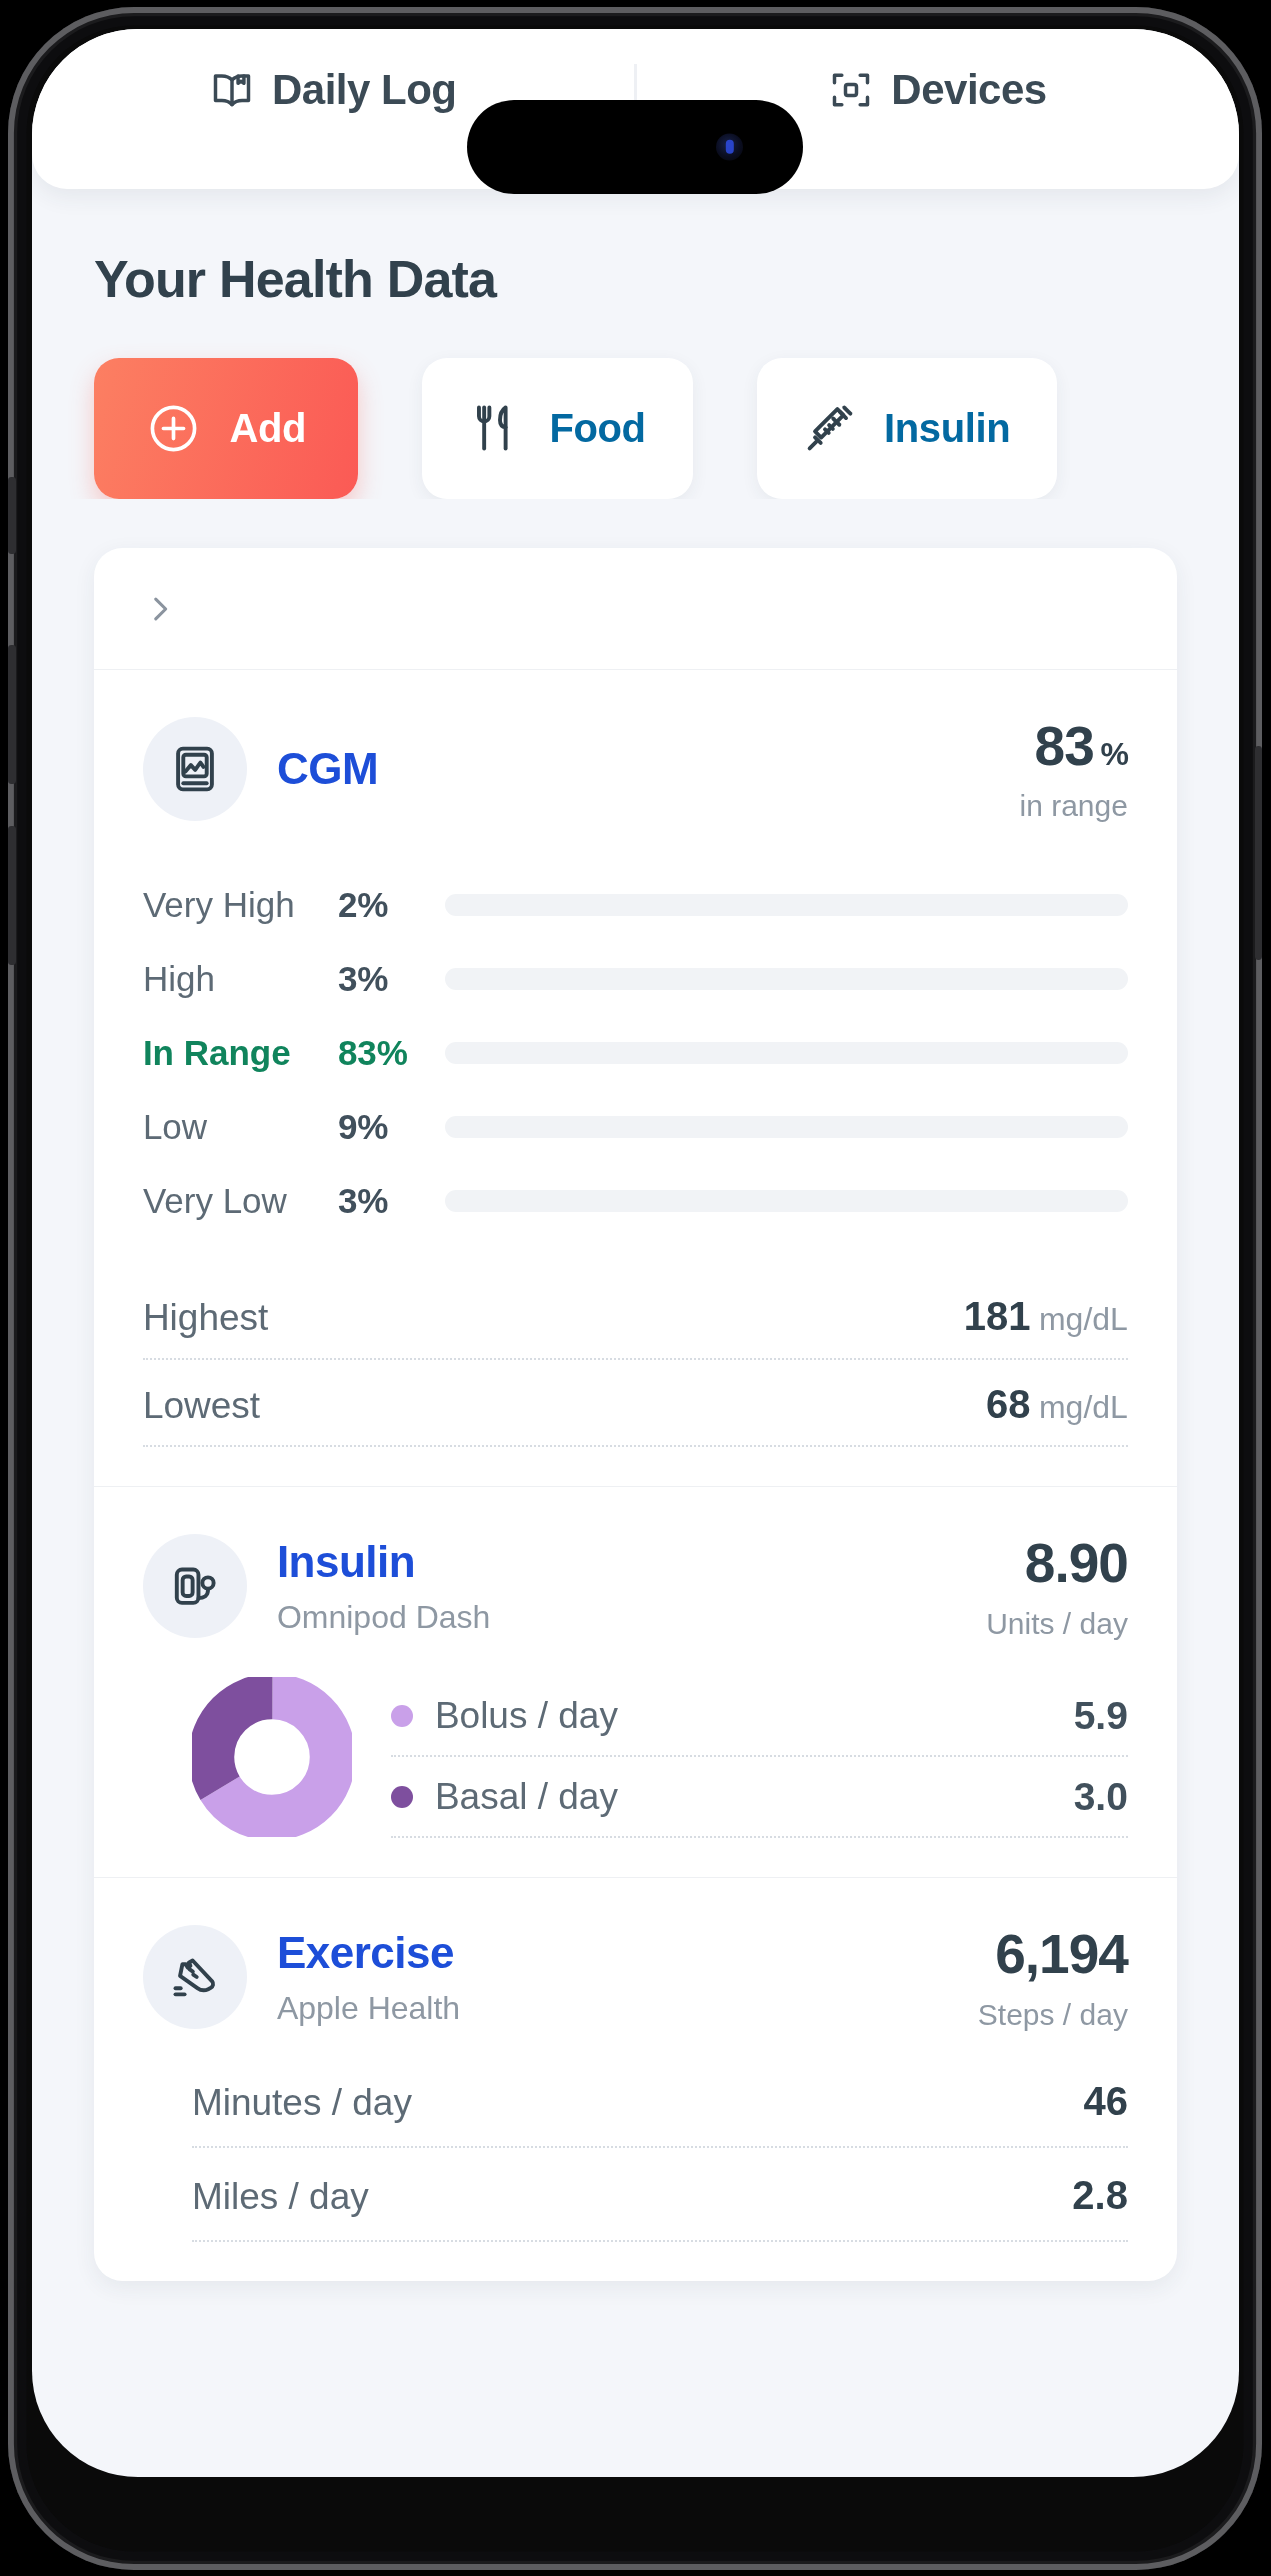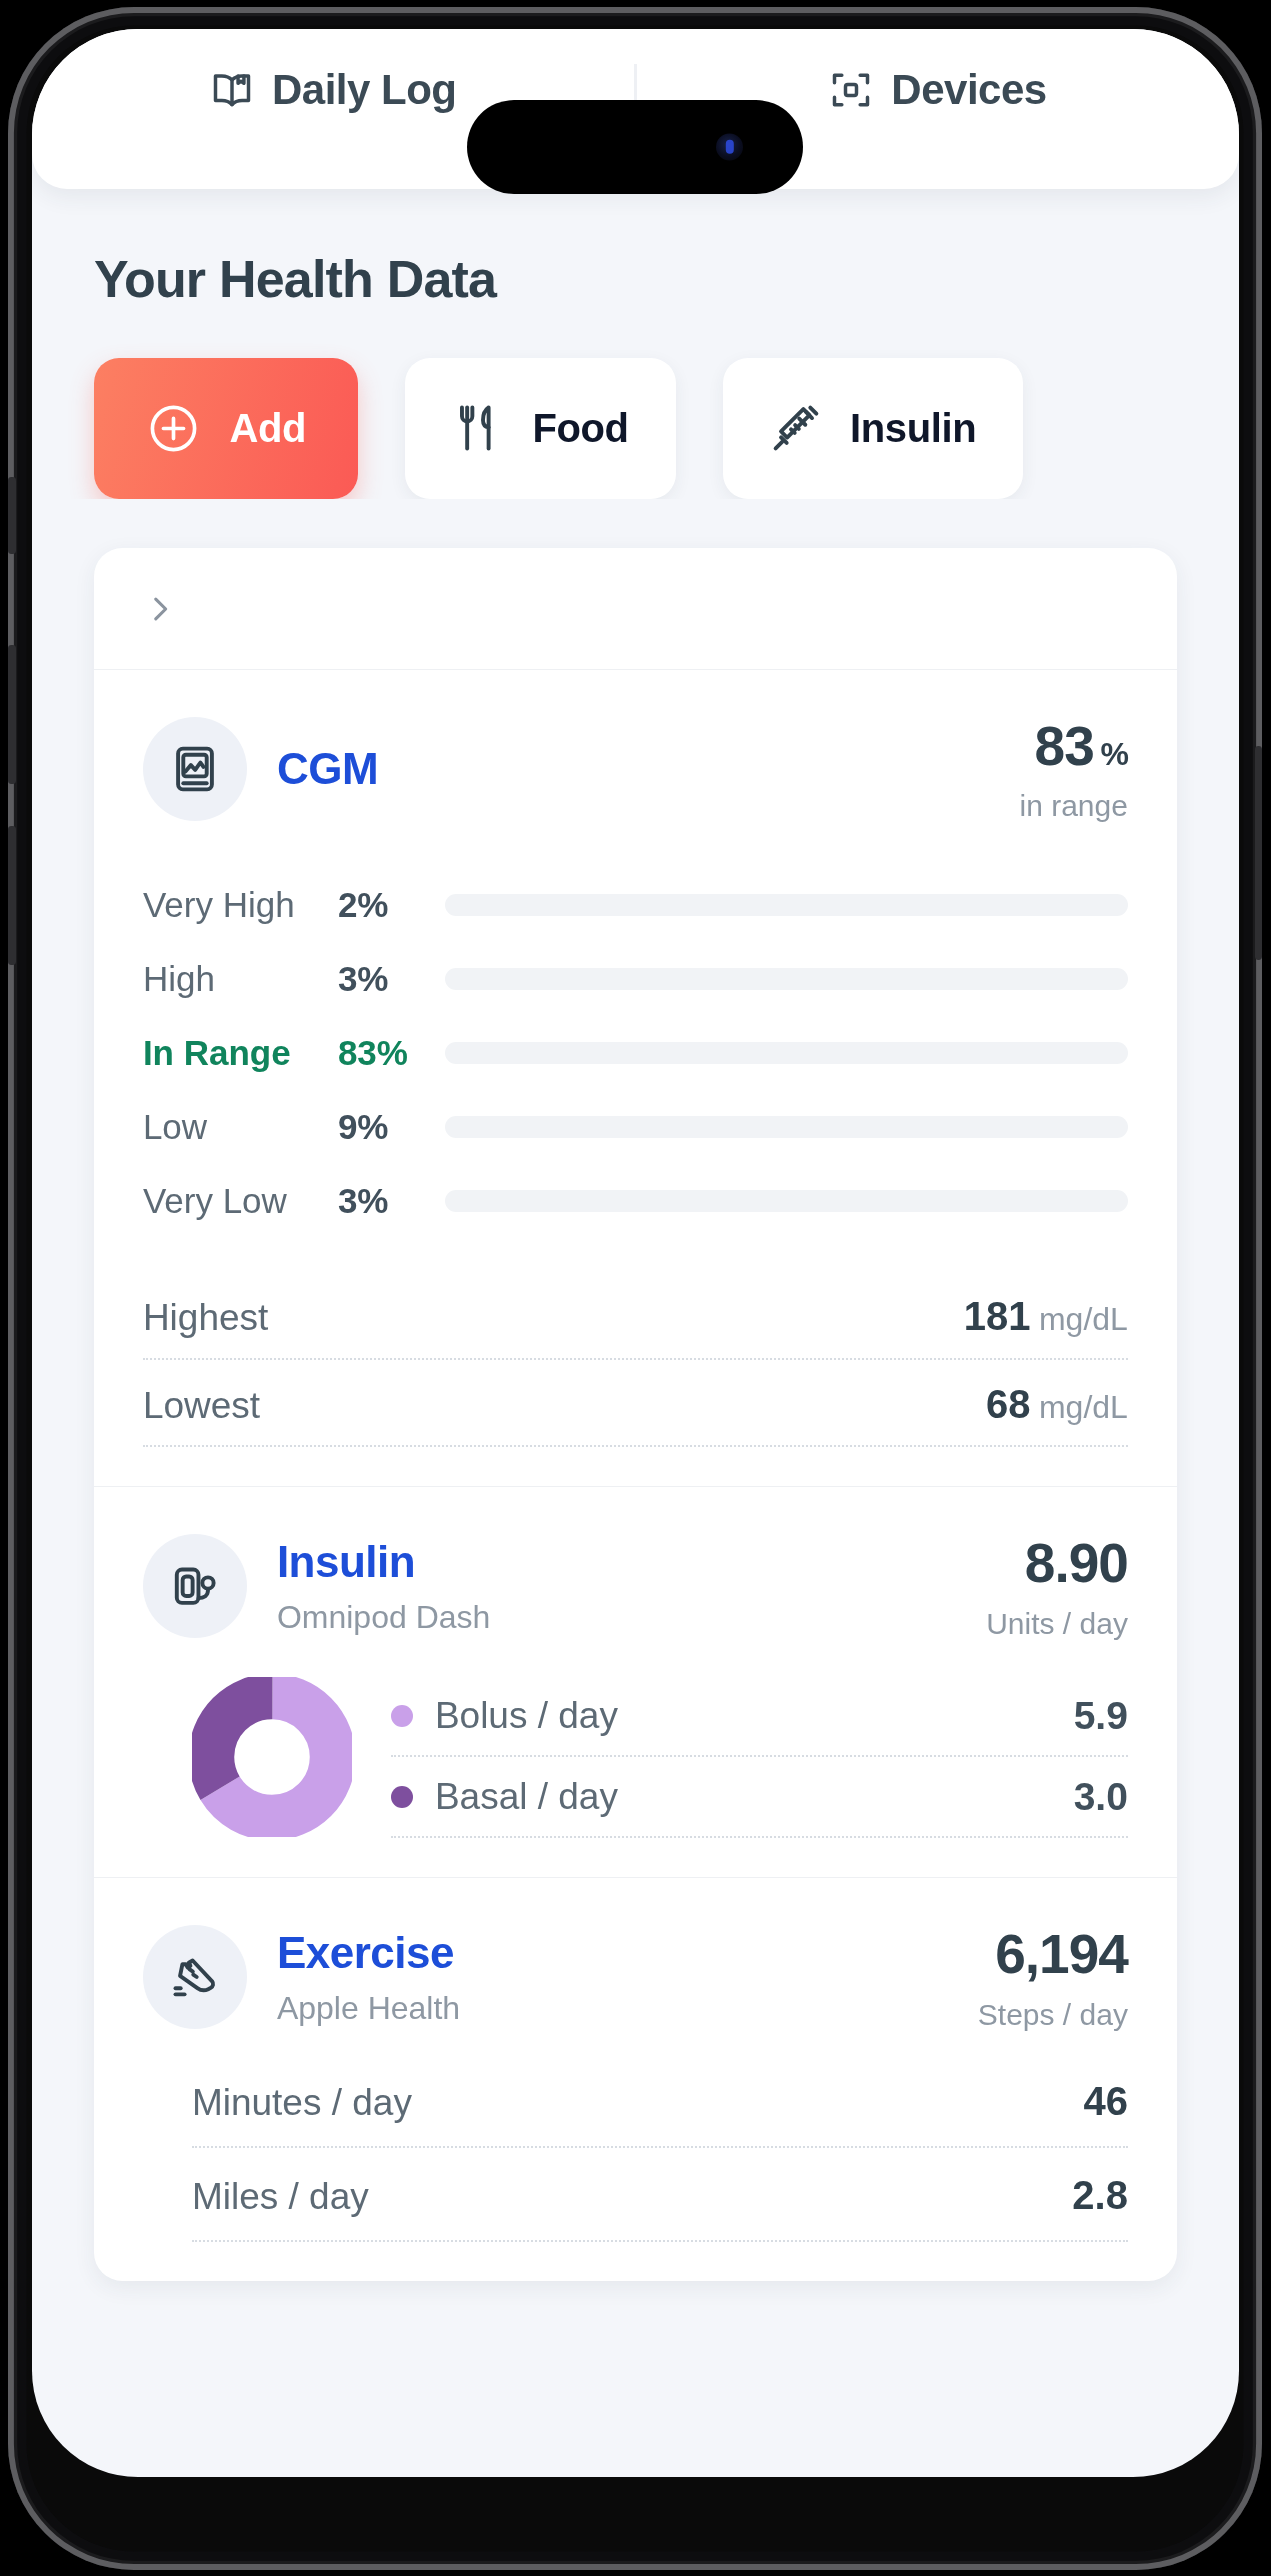--- a/index.html
+++ b/index.html
@@ -77,27 +77,27 @@
   
   #content { position: absolute; left: 0; top: 160px; width: 100%; }
 
   #page-title {
     font-size: 52px; font-weight: 700; color: #31414c;
     letter-spacing: -0.8px; padding: 60px 0 0 62px;
   }
 
   
   #action-row {
-    display: flex; gap: 47px; padding: 49px 0 0 62px;
+    display: flex; gap: 64px; padding: 49px 0 0 62px;
     overflow: hidden; white-space: nowrap;
   }
   .chip {
     display: flex; align-items: center; gap: 28.5px;
     height: 141px; border-radius: 25px; padding: 0 47px;
-    background: #fff; color: #0f172a;
+    background: #fff; color: #0369a1;
     font-size: 40px; font-weight: 700; letter-spacing: -0.4px;
     box-shadow: 0 5px 17px rgba(42,58,75,0.065);
     flex: none;
   }
   .chip.primary {
     background: linear-gradient(105deg, #fc7f62 0%, #fb5a55 100%);
     color: #fff; padding: 0 52px;
     box-shadow: 0 11.8px 25px rgba(250,95,85,0.30);
   }
   .chip svg { display: block; }

